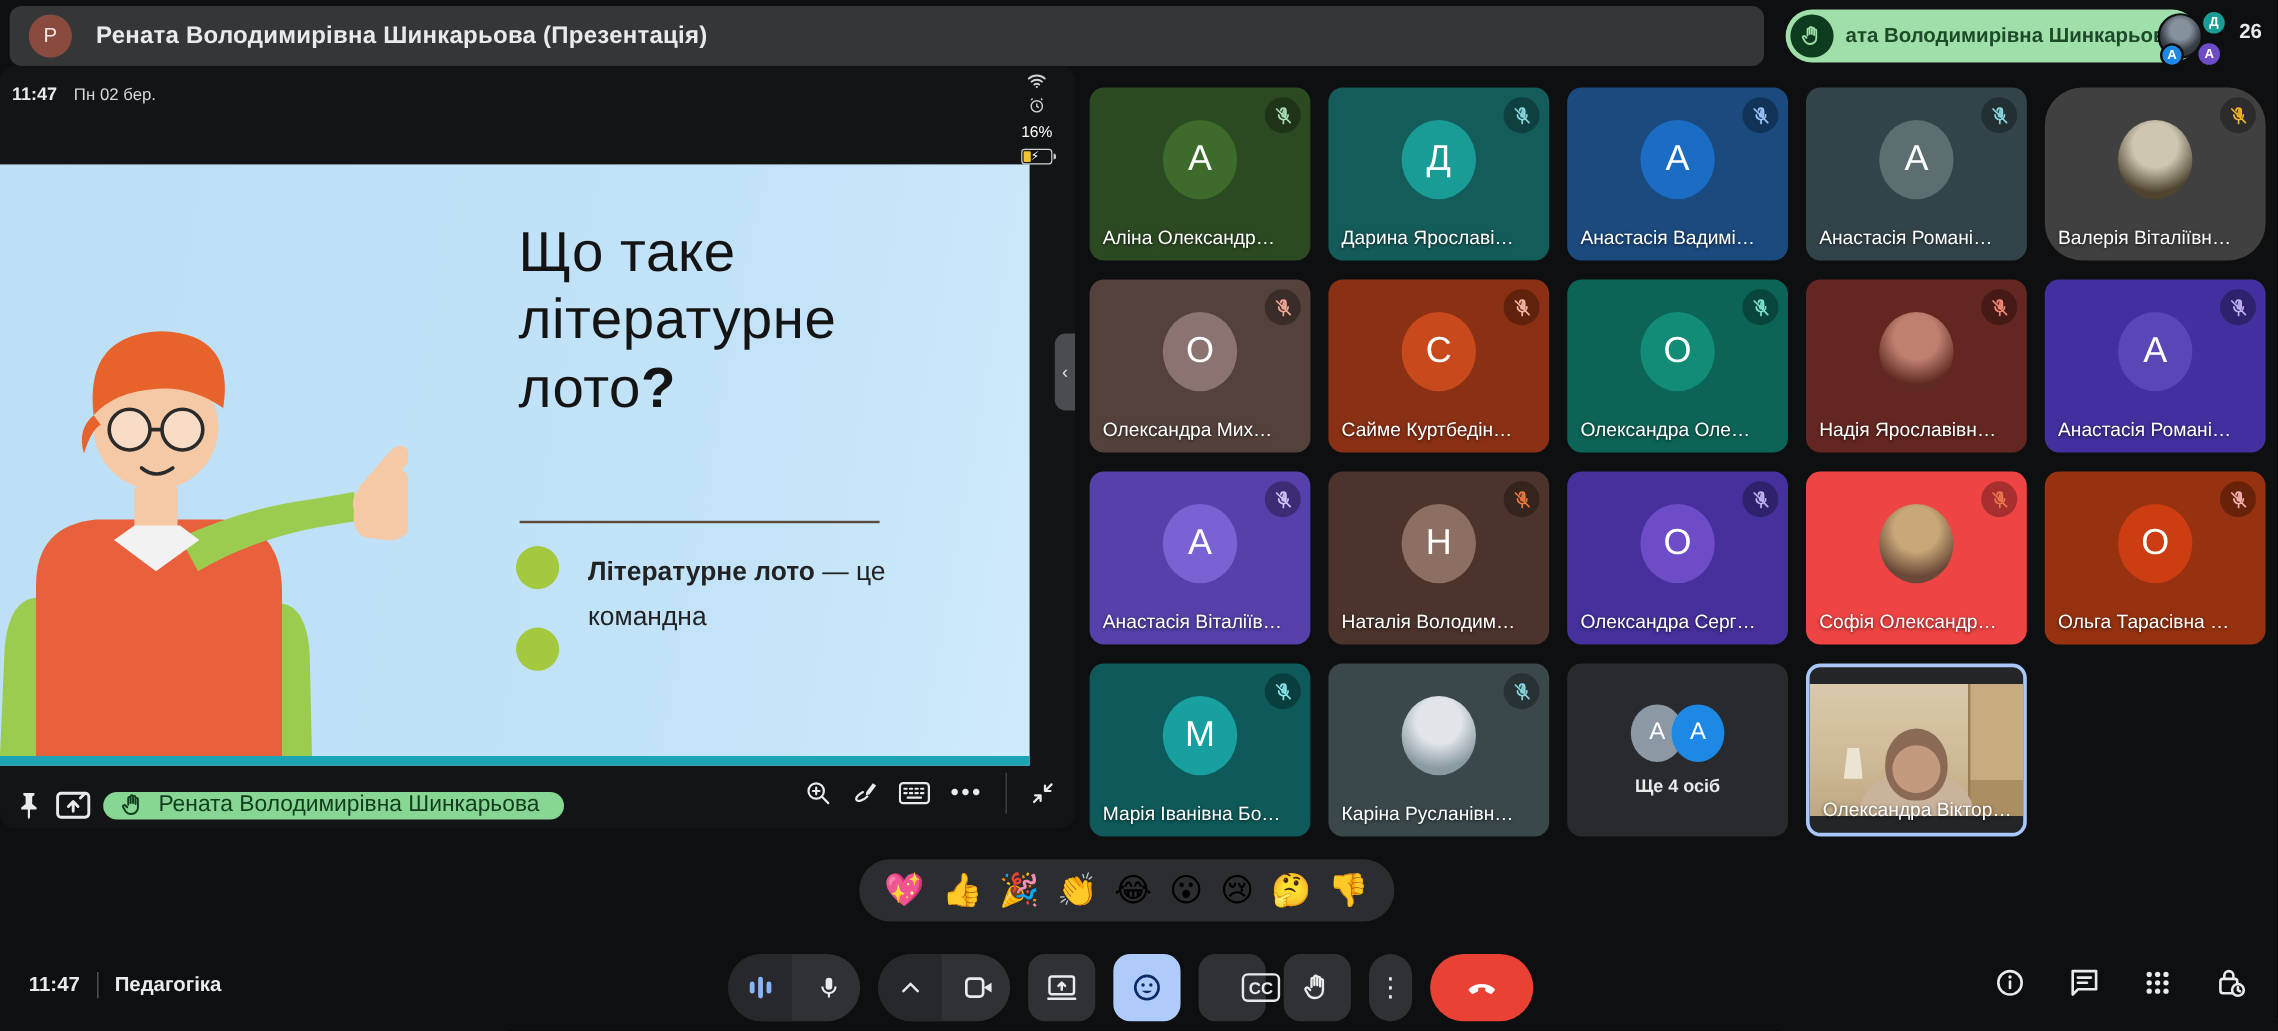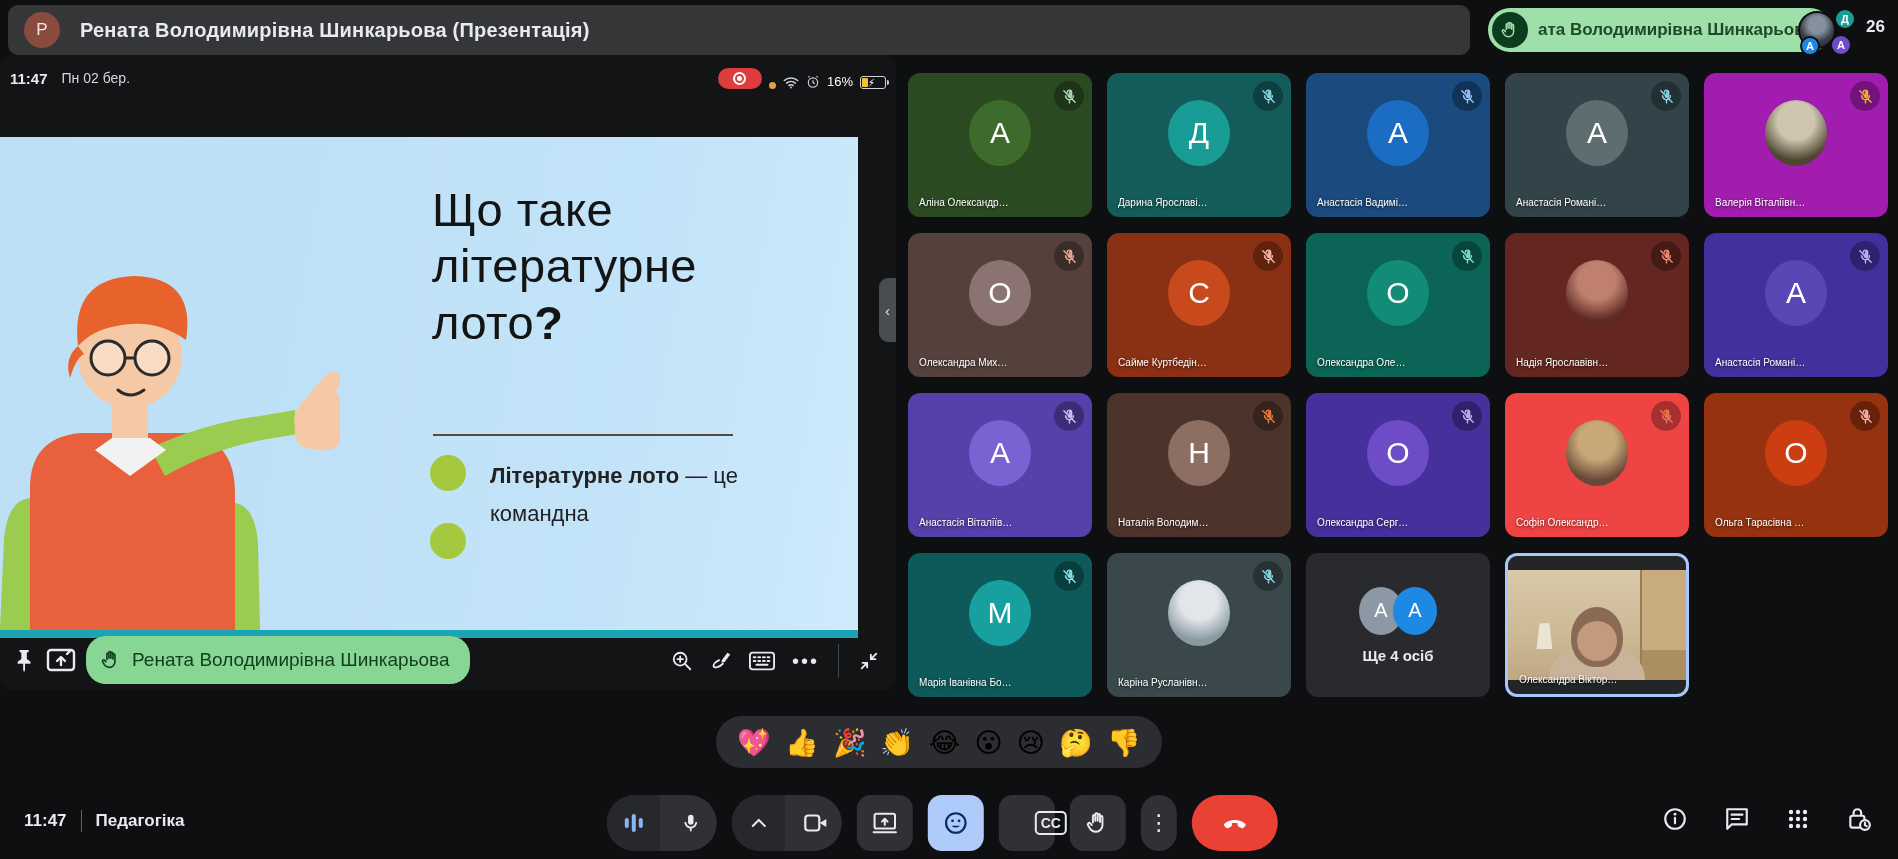--- a/index.html
+++ b/index.html
@@ -27,21 +27,21 @@
             background:radial-gradient(circle at 50% 35%, #86919e 0 30%, #3a4048 60%, #23272c); }
   .count { position:absolute; left:1866px; top:17px; color:#e8eaed; font-size:17px; font-weight:bold; }
 
   
   .present-tile { position:absolute; left:0; top:55px; width:896px; height:635px;
             background:#131416; border-radius:12px; overflow:hidden; }
   .phone-status { position:absolute; left:0; top:6px; width:100%; height:34px; display:flex;
             align-items:center; color:#e8eaed; padding:0 10px; }
   .phone-status .t { font-size:15px; font-weight:bold; }
   .phone-status .d { font-size:14px; margin-left:14px; color:#d5d7da; }
-  .phone-status .right { margin-left:auto; display:flex; align-items:flex-end; gap:7px; }
+  .phone-status .right { margin-left:auto; display:flex; align-items:center; gap:7px;flex-direction:column; }
   .rec-pill { width:44px; height:21px; border-radius:11px; background:#dd3d3d; display:flex; align-items:center; justify-content:center; }
   .rec-pill .ring { width:13px; height:13px; border:2px solid #fff; border-radius:50%; display:flex; align-items:center; justify-content:center; }
   .rec-pill .ring i { width:5px; height:5px; background:#fff; border-radius:50%; }
   .dot-orange { width:7px; height:7px; border-radius:50%; background:#e8a03c; }
   .pct { font-size:13px; color:#fff; }
   .battery { width:26px; height:13px; border:1.5px solid #cfd2d6; border-radius:3px; position:relative; display:flex; align-items:center; }
   .battery i { position:absolute; left:1px; top:1px; bottom:1px; width:6px; background:#f2c230; border-radius:1px; }
   .battery .bolt { position:relative; margin-left:7px; font-size:10px; color:#fff; }
   .battery:after { content:""; position:absolute; right:-4px; top:3px; width:2.5px; height:5px; background:#cfd2d6; border-radius:0 2px 2px 0; }
 
@@ -59,34 +59,34 @@
   .slide .b2 { left:430px; top:386px; } .slide .b2 .btext { margin:-22px 0 0 24px; }
   .slide .b3 { left:430px; top:452px; } .slide .b3 .btext { margin:-4px 0 0 24px; }
   .b3col span { display:block; }
   .b3col .l1 { margin-left:120px; }
   .b3col .l2 { margin-top:14px; }
 
   .char { position:absolute; left:0; bottom:8px; }
 
   .ptile-bottom { position:absolute; left:14px; bottom:6px; display:flex; align-items:center; gap:10px; }
   .pin-ic, .share-ic { color:#e8eaed; display:flex; }
-  .name-pill { height:48px; border-radius:20px; background:#87d694; display:flex; align-items:center;
+  .name-pill { height:23px; border-radius:20px; background:#87d694; display:flex; align-items:center;
            gap:10px; padding:0 20px 0 14px; }
   .name-pill .ntext { color:#123d1e; font-size:19px; }
   .pcontrols { position:absolute; right:16px; bottom:12px; display:flex; align-items:center; gap:17px; color:#e8eaed; }
   .pcontrols .vdiv { width:1px; height:34px; background:#44474a; margin:0 2px; }
   .collapse-tab { position:absolute; right:0; top:223px; width:17px; height:64px; background:#4a4d50;
            border-radius:9px 0 0 9px; color:#e4e6e8; display:flex; align-items:center; justify-content:center;
            font-size:15px; }
 
   
   .grid { position:absolute; left:908px; top:73px; width:980px; height:624px;
           display:grid; grid-template-columns:repeat(5,1fr); grid-template-rows:repeat(4,1fr); gap:16px 15px; }
   .tile { position:relative; border-radius:12px; overflow:hidden; }
-  .tile .pname { position:absolute; left:11px; bottom:9px; color:#fff; font-size:10px;
+  .tile .pname { position:absolute; left:11px; bottom:9px; color:#fff; font-size:16px;
           text-shadow:0 1px 3px rgba(0,0,0,.7); white-space:nowrap; }
   .micbadge { position:absolute; top:8px; right:8px; width:30px; height:30px; border-radius:50%;
           background:rgba(0,0,0,.30); display:flex; align-items:center; justify-content:center; }
   .pavatar { position:absolute; left:50%; top:42%; transform:translate(-50%,-50%); width:62px; height:66px;
           border-radius:50%; display:flex; align-items:center; justify-content:center; color:#fff; font-size:30px; }
   .more-wrap { position:absolute; left:0; top:0; width:100%; height:100%; display:flex; flex-direction:column;
           align-items:center; justify-content:center; gap:12px; }
   .more-circles { display:flex; }
   .more-circles .mc { width:44px; height:48px; border-radius:50%; display:flex; align-items:center;
           justify-content:center; color:#fff; font-size:20px; }
@@ -319,21 +319,21 @@
   <path d="M12 3a3 3 0 0 1 3 3v5a3 3 0 0 1-5.6 1.5" fill="#8ad6e0" stroke="none" fill-opacity=".9"></path>
   <path d="M9 6a3 3 0 0 1 6 0v5a3 3 0 0 1-.4 1.5"></path>
             <path d="M6.5 11a5.5 5.5 0 0 0 9.4 3.9M17.5 11a5.5 5.5 0 0 1-.6 2.5"></path>
   <path d="M12 17v4"></path>
             <path d="M4 4l16 16"></path>
           </svg>
         </span>
         <span class="pavatar" style="background:#5c6e70">А</span>
         <div class="pname">Анастасія Романі…</div>
       </div>
-      <div class="tile" style="background: #a21caf;">
+      <div class="tile" style="background: #404040; border-radius: 31px;">
         <span class="micbadge">
           <svg width="17" height="17" viewBox="0 0 24 24" fill="none" stroke="#f0b429" stroke-width="2" stroke-linecap="round">
   <path d="M12 3a3 3 0 0 1 3 3v5a3 3 0 0 1-5.6 1.5" fill="#f0b429" stroke="none" fill-opacity=".9"></path>
   <path d="M9 6a3 3 0 0 1 6 0v5a3 3 0 0 1-.4 1.5"></path>
             <path d="M6.5 11a5.5 5.5 0 0 0 9.4 3.9M17.5 11a5.5 5.5 0 0 1-.6 2.5"></path>
   <path d="M12 17v4"></path>
             <path d="M4 4l16 16"></path>
           </svg>
         </span>
         <span class="pavatar" style="background:radial-gradient(circle at 50% 32%, #cfc6b2 0 34%, #4e4430 72%)"></span>

